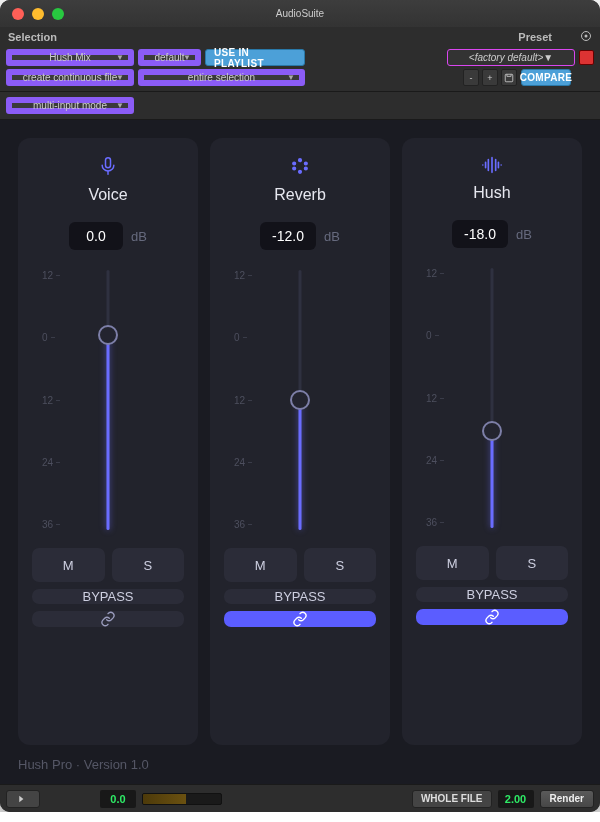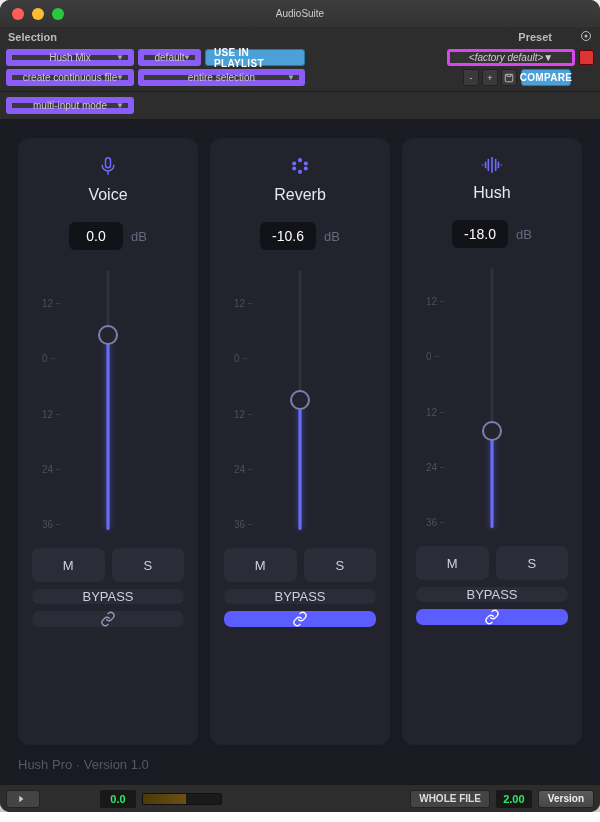--- a/index.html
+++ b/index.html
@@ -13,37 +13,37 @@
   .title { position:absolute; left:0; right:0; text-align:center; color:#ccc; font-size:10px; }
   
   .header { background:#2d2d2d; border-bottom:1px solid #1a1a1a; padding:3px 6px 5px 6px; }
   .header-row { display:flex; align-items:center; gap:4px; margin-top:3px; }
   .section-label { color:#bbb; font-weight:bold; font-size:11px; }
   .pill { background:#3a3a3a; border:6px solid #8b5cf6; border-radius:3px; height:17px; display:flex; align-items:center; justify-content:center; color:#ccc; font-size:10px; padding:0 6px; position:relative; }
   .pill .caret { position:absolute; right:4px; color:#aaa; font-size:8px; }
   .blue-btn { background:#4ca0d8; color:#fff; border:1px solid #2978a8; border-radius:3px; font-weight:bold; font-size:10px; height:17px; display:flex; align-items:center; justify-content:center; padding:0 8px; letter-spacing:.3px; }
   .preset-label { color:#bbb; font-weight:bold; font-size:11px; }
   .preset-row-top { display:flex; align-items:center; justify-content:space-between; }
-  .preset-dd { background:#333; border:3px solid #d946ef; border-radius:3px; height:17px; display:flex; align-items:center; justify-content:center; color:#ccc; font-size:10px; font-style:italic; position:relative; }
+  .preset-dd { background:#333; border:1px solid #d946ef; border-radius:3px; height:17px; display:flex; align-items:center; justify-content:center; color:#ccc; font-size:10px; font-style:italic; position:relative; }
   .row2-icons { display:flex; gap:3px; }
   .tinybtn { width:16px; height:17px; border:1px solid #222; background:#3a3a3a; border-radius:2px; display:flex; align-items:center; justify-content:center; color:#ccc; font-size:9px; }
   .redsq { width:15px; height:15px; background:#d33; border-radius:2px; border:1px solid #600; }
   .subheader { padding:5px 6px; background:#2d2d2d; border-bottom:1px solid #1a1a1a; }
   
   .plugin { flex:1; background:#1a1b22; display:flex; flex-direction:column; }
   .channels { flex:1; display:flex; gap:12px; padding:18px 18px 8px 18px; }
   .channel { flex:1; background:#22232c; border-radius:12px; padding:18px 14px 14px 14px; display:flex; flex-direction:column; align-items:center; }
   .ch-icon { color:#6a6cff; margin-bottom:8px; }
   .ch-name { color:#e6e7ef; font-size:16px; font-weight:500; margin-bottom:18px; }
   .db-row { display:flex; align-items:center; gap:8px; margin-bottom:20px; }
   .db-box { background:#121219; border-radius:6px; padding:6px 12px; color:#fff; font-size:14px; min-width:54px; text-align:center; }
   .db-unit { color:#666a7e; font-size:13px; }
   .slider-area { position:relative; height:260px; width:100%; display:flex; justify-content:center; margin-bottom:18px; }
   .ticks { position:absolute; left:10px; top:0; bottom:0; display:flex; flex-direction:column; justify-content:space-between; }
-  .tick { color:#4d4f5e; font-size:10px; text-align:left; display:flex; align-items:center; gap:3px;margin-top:28px; }
+  .tick { color:#4d4f5e; font-size:10px; text-align:left; display:flex; align-items:center; gap:3px; }
   .tick::after{ content:""; width:4px; height:1px; background:#3a3c49; display:inline-block; }
   .track-wrap { position:absolute; left:50%; transform:translateX(-50%); top:0; bottom:0; width:20px; }
   .track { position:absolute; left:50%; transform:translateX(-50%); top:0; bottom:0; width:3px; background:#2f3140; border-radius:2px; }
   .fill { position:absolute; left:50%; transform:translateX(-50%); bottom:0; width:3px; background:#6a6cff; border-radius:2px; box-shadow:0 0 6px rgba(106,108,255,.6); }
   .thumb { position:absolute; left:50%; transform:translate(-50%,50%); width:20px; height:20px; border-radius:50%; background:#23242f; border:2px solid #7d7fa8; }
   .ch-buttons { width:100%; display:flex; flex-direction:column; gap:7px; }
   .btn-row { display:flex; gap:7px; }
   .chbtn { flex:1; background:#2b2c38; border-radius:7px; height:34px; display:flex; align-items:center; justify-content:center; color:#cdcfe0; font-size:13px; font-weight:500; }
   .chbtn.full { width:100%; }
   .chbtn.active { background:#5b5dff; color:#fff; }
@@ -181,21 +181,21 @@
           <div class="ch-icon"><svg width="20" height="20" viewBox="0 0 24 24" fill="none" stroke="#6a6cff" stroke-width="1.8">
               <circle cx="12" cy="5" r="1.6" fill="#6a6cff"></circle>
               <circle cx="19" cy="9" r="1.6" fill="#6a6cff"></circle>
               <circle cx="19" cy="15" r="1.6" fill="#6a6cff"></circle>
               <circle cx="12" cy="19" r="1.6" fill="#6a6cff"></circle>
               <circle cx="5" cy="15" r="1.6" fill="#6a6cff"></circle>
               <circle cx="5" cy="9" r="1.6" fill="#6a6cff"></circle>
             </svg></div>
           <div class="ch-name">Reverb</div>
           <div class="db-row">
-            <div class="db-box">-10.6</div>
+            <div class="db-box">-12.0</div>
             <div class="db-unit">dB</div>
           </div>
           <div class="slider-area">
             <div class="ticks">
               <div class="tick">12</div>
               <div class="tick">0</div>
               <div class="tick">12</div>
               <div class="tick">24</div>
               <div class="tick">36</div>
             </div>
@@ -271,16 +271,16 @@
         </svg>
     </div>
     <div style="width:48px;"></div>
     <div class="meter-num">0.0</div>
     <div class="meter-bar">
         <div class="seg"></div>
       </div>
     <div style="flex:1"></div>
     <div class="wfile">WHOLE FILE</div>
     <div class="meter-num">2.00</div>
-    <div class="render">Version</div>
+    <div class="render">Render</div>
   </div>
 
 </div>
 
 </body></html>

